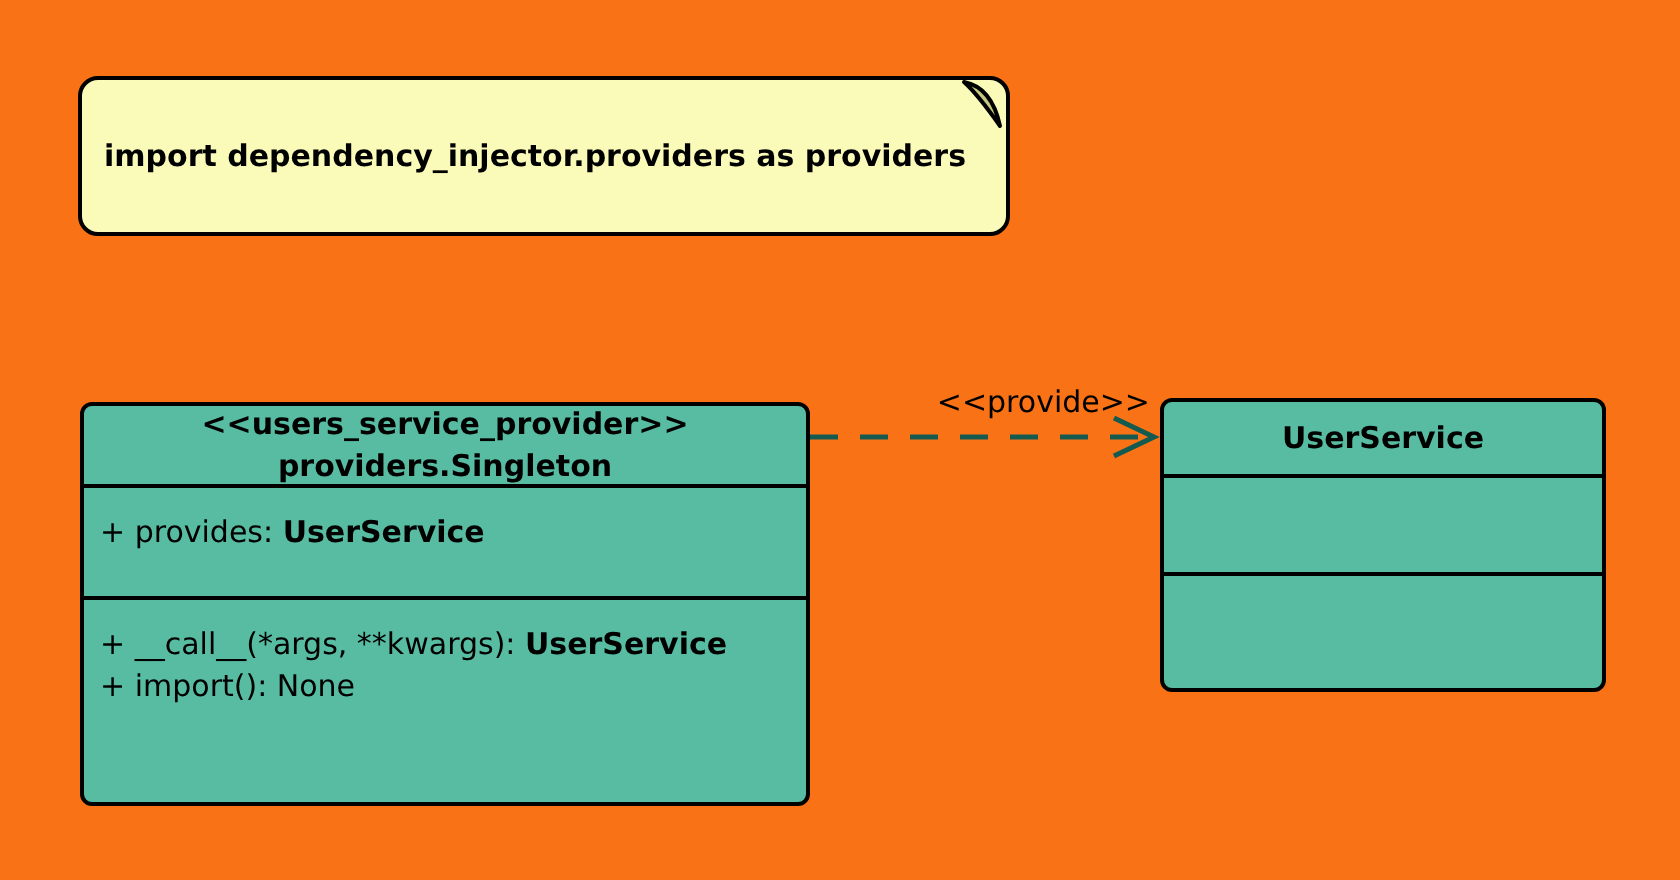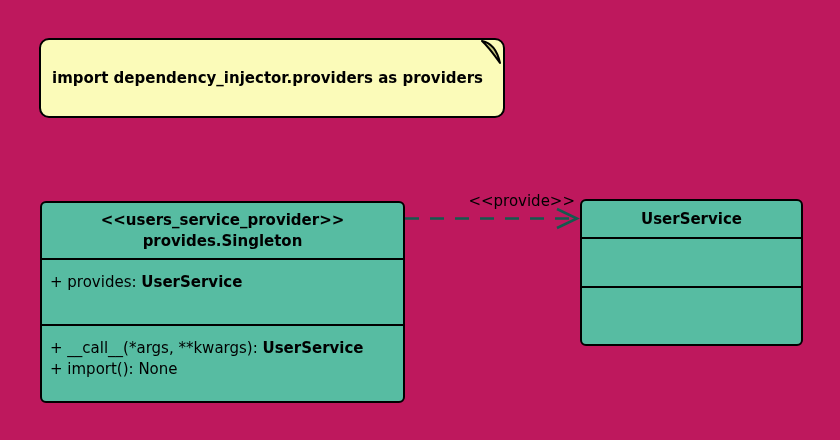--- a/index.html
+++ b/index.html
@@ -11,21 +11,21 @@
     --text:#000000;
   }
   html,body{margin:0;padding:0;}
   body{
     font-family:"DejaVu Sans","Liberation Sans",sans-serif;
     background:#ffffff;
   }
   .canvas{
     position:relative;
     width:840px;height:440px;
-    background:#be185d;
+    background:#f97316;
     overflow:hidden;
   }
 
   
   .note{
     position:absolute;left:39px;top:38px;
     width:466px;height:80px;
     box-sizing:border-box;
     background:var(--note-fill);
     border:2px solid var(--border);
@@ -62,22 +62,22 @@
     font-weight:bold;line-height:21px;
   }
   .uml-body{
     padding:12px 8px 0 8px;
     line-height:21px;
     white-space:nowrap;
   }
   .uml-body b{font-weight:bold;}
 
   .provider-class{left:40px;top:201px;width:365px;height:202px;}
-  .provider-class .uml-header{height:55px;}
-  .provider-class .attrs{height:66px;}
+  .provider-class .uml-header{height:39px;}
+  .provider-class .attrs{height:56px;}
   .provider-class .methods{flex:1;}
 
   .service-class{left:580px;top:199px;width:223px;height:147px;}
   .service-class .uml-header{height:36px;}
   .service-class .mid{height:49px;}
   .service-class .bottom{flex:1;}
 
   
   .edge-svg{position:absolute;left:400px;top:185px;width:190px;height:70px;}
   .edge-svg line,.edge-svg polyline{
@@ -98,21 +98,21 @@
   <div class="note">
     <div class="note-text">import dependency_injector.providers as providers</div>
     <svg class="note-fold" viewBox="0 0 24 26" aria-hidden="true">
       <path d="M2,2 C 10,3.5 17,10 20,24 C 13,14 7,6.5 2,2 Z" fill="var(--note-fold)" stroke="var(--border)" stroke-width="2" stroke-linejoin="round"></path>
     </svg>
   </div>
 
   <div class="uml-class provider-class">
     <div class="compartment uml-header">
       <div>&lt;&lt;users_service_provider&gt;&gt;</div>
-      <div>provides.Singleton</div>
+      <div>providers.Singleton</div>
     </div>
     <div class="compartment uml-body attrs">
       <div><span>+ provides: </span><b>UserService</b></div>
     </div>
     <div class="compartment uml-body methods">
       <div><span>+ __call__(*args, **kwargs): </span><b>UserService</b></div>
       <div><span>+ import(): None</span><b></b></div>
     </div>
   </div>
 

